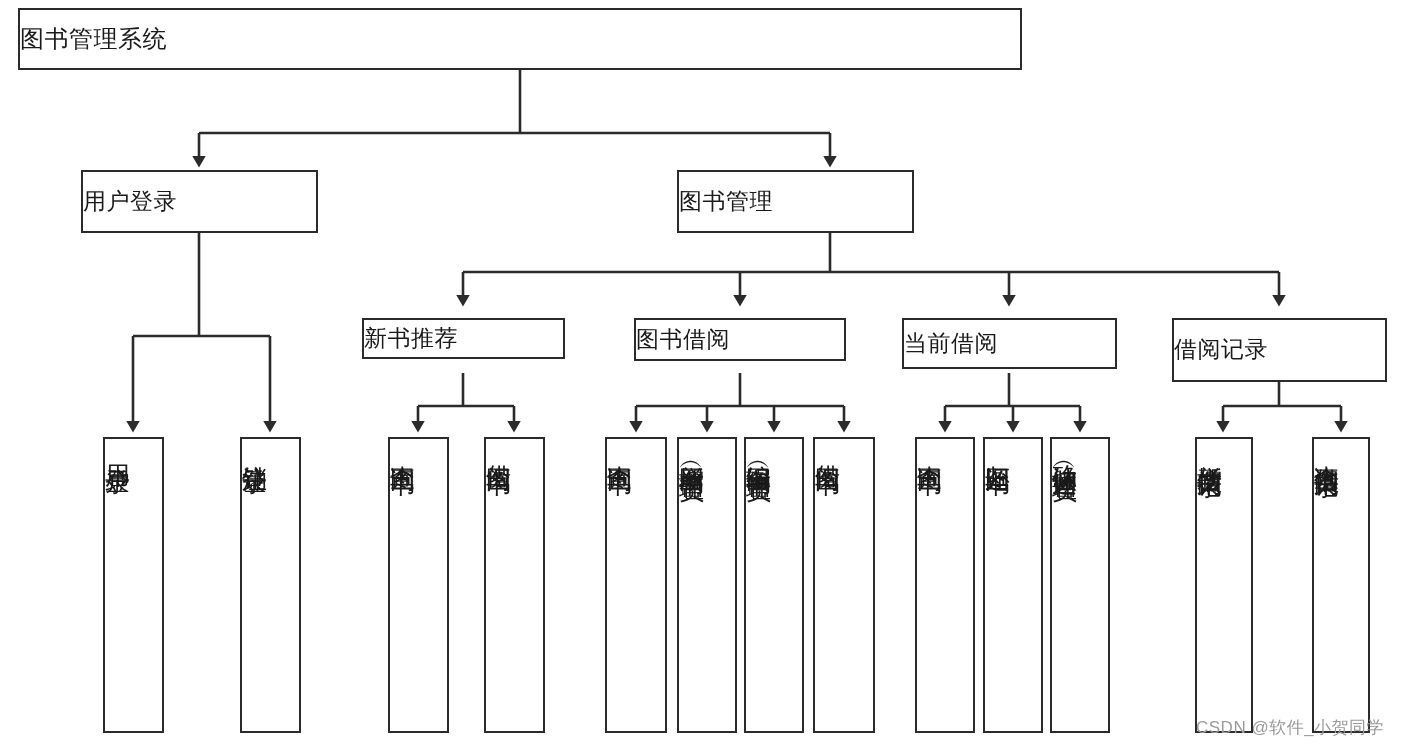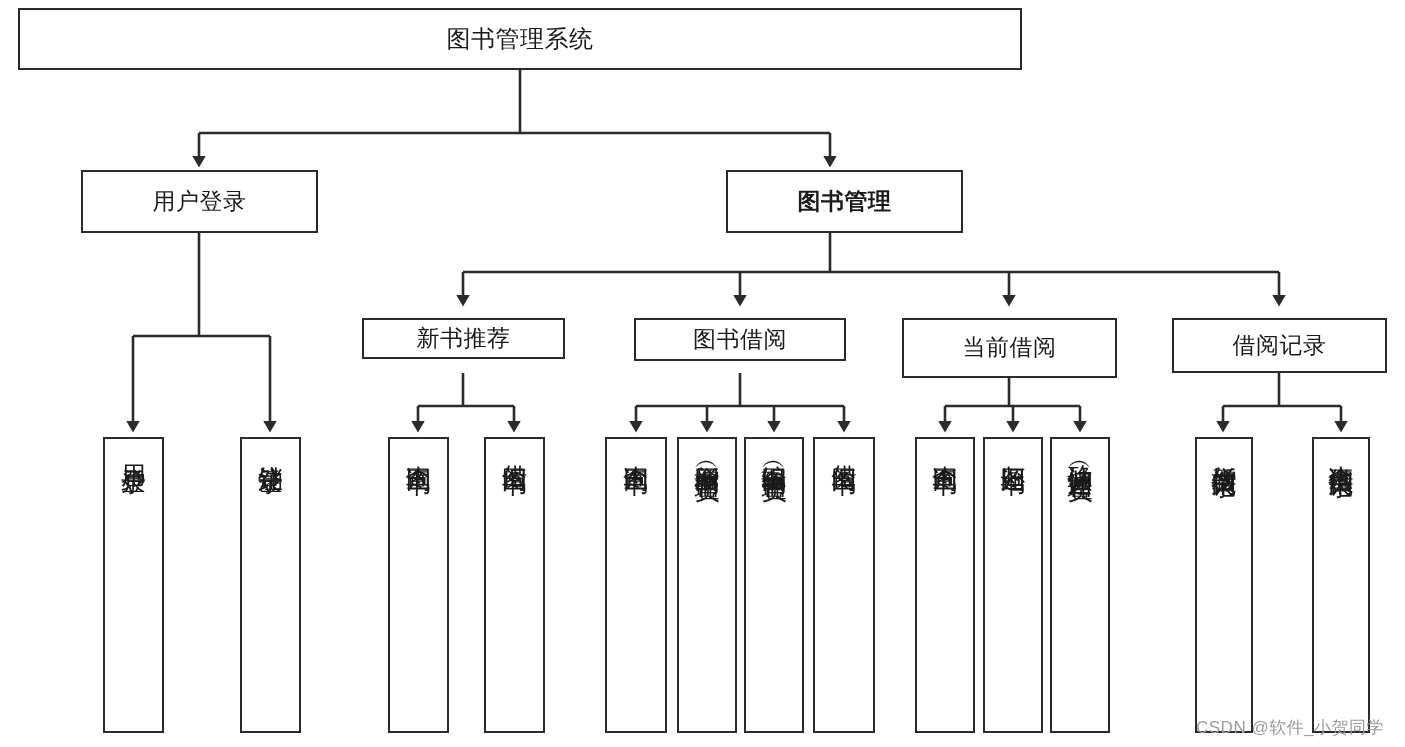--- a/index.html
+++ b/index.html
@@ -25,21 +25,21 @@
     height: 747px;
     pointer-events: none;
   }
   .node {
     position: absolute;
     box-sizing: border-box;
     border: 2px solid #2b2b2b;
     background: #ffffff;
     display: flex;
     align-items: center;
-    justify-content: center;
+    justify-content: flex-start;
     color: #1a1a1a;
   }
   .node .label {
     display: block;
     text-align: center;
     line-height: 1.18;
     letter-spacing: 0.5px;
   }
   
   .node.horiz .label {
@@ -126,34 +126,34 @@
     </g>
   </svg>
 
   <div class="node horiz root" style="left:18px; top:8px; width:1004px; height:62px;">
     <span class="label">图书管理系统</span>
   </div>
 
   <div class="node horiz" style="left:81px; top:170px; width:237px; height:63px;">
     <span class="label">用户登录</span>
   </div>
-  <div class="node horiz" style="left:726px; top:170px; width:237px; height:63px;font-weight:bold;">
+  <div class="node horiz" style="left:677px; top:170px; width:237px; height:63px;">
     <span class="label">图书管理</span>
   </div>
 
   <div class="node horiz" style="left:362px; top:318px; width:203px; height:41px;">
     <span class="label">新书推荐</span>
   </div>
   <div class="node horiz" style="left:634px; top:318px; width:212px; height:43px;">
     <span class="label">图书借阅</span>
   </div>
-  <div class="node horiz" style="left:902px; top:318px; width:215px; height:60px;">
+  <div class="node horiz" style="left:902px; top:318px; width:215px; height:51px;">
     <span class="label">当前借阅</span>
   </div>
-  <div class="node horiz" style="left:1172px; top:318px; width:215px; height:55px;font-family:Liberation Serif, serif;">
+  <div class="node horiz" style="left:1172px; top:318px; width:215px; height:64px;font-family:Liberation Serif, serif;">
     <span class="label">借阅记录</span>
   </div>
 
   <div class="node vert" style="left:103px; top:437px; width:61px; height:296px;">
     <span class="label">用户登录</span>
   </div>
   <div class="node vert" style="left:240px; top:437px; width:61px; height:296px;">
     <span class="label">注销登录</span>
   </div>
 

